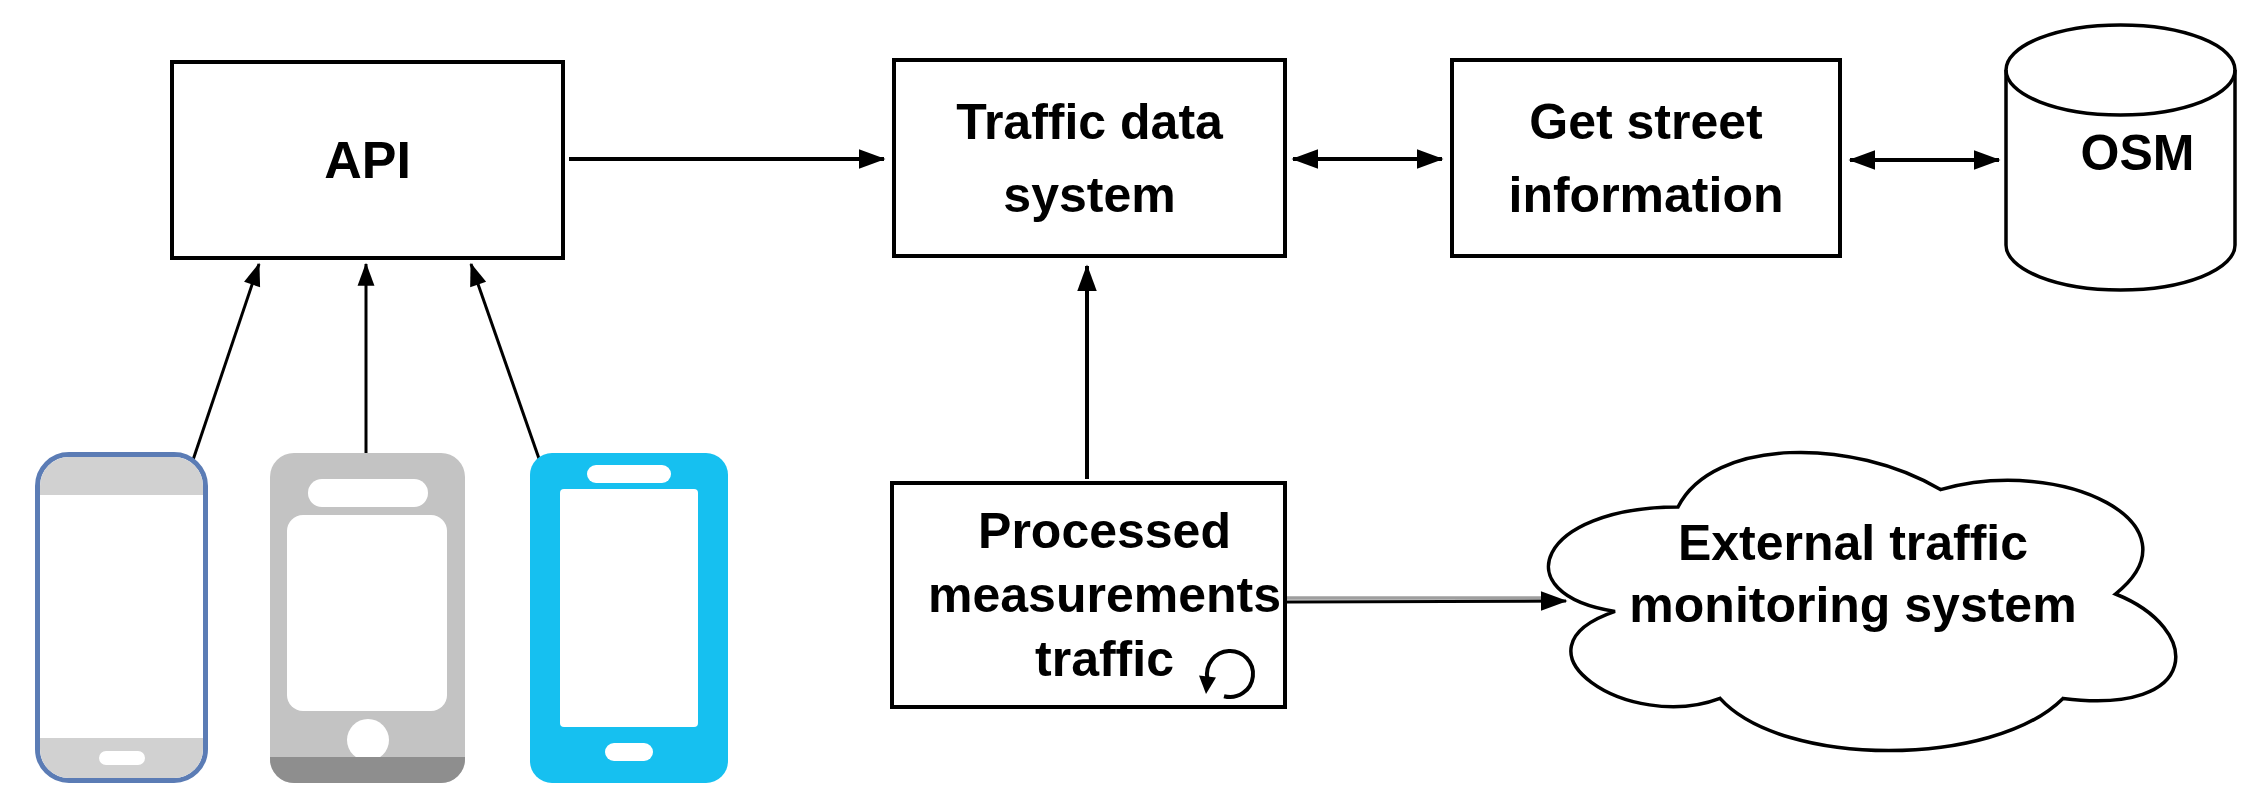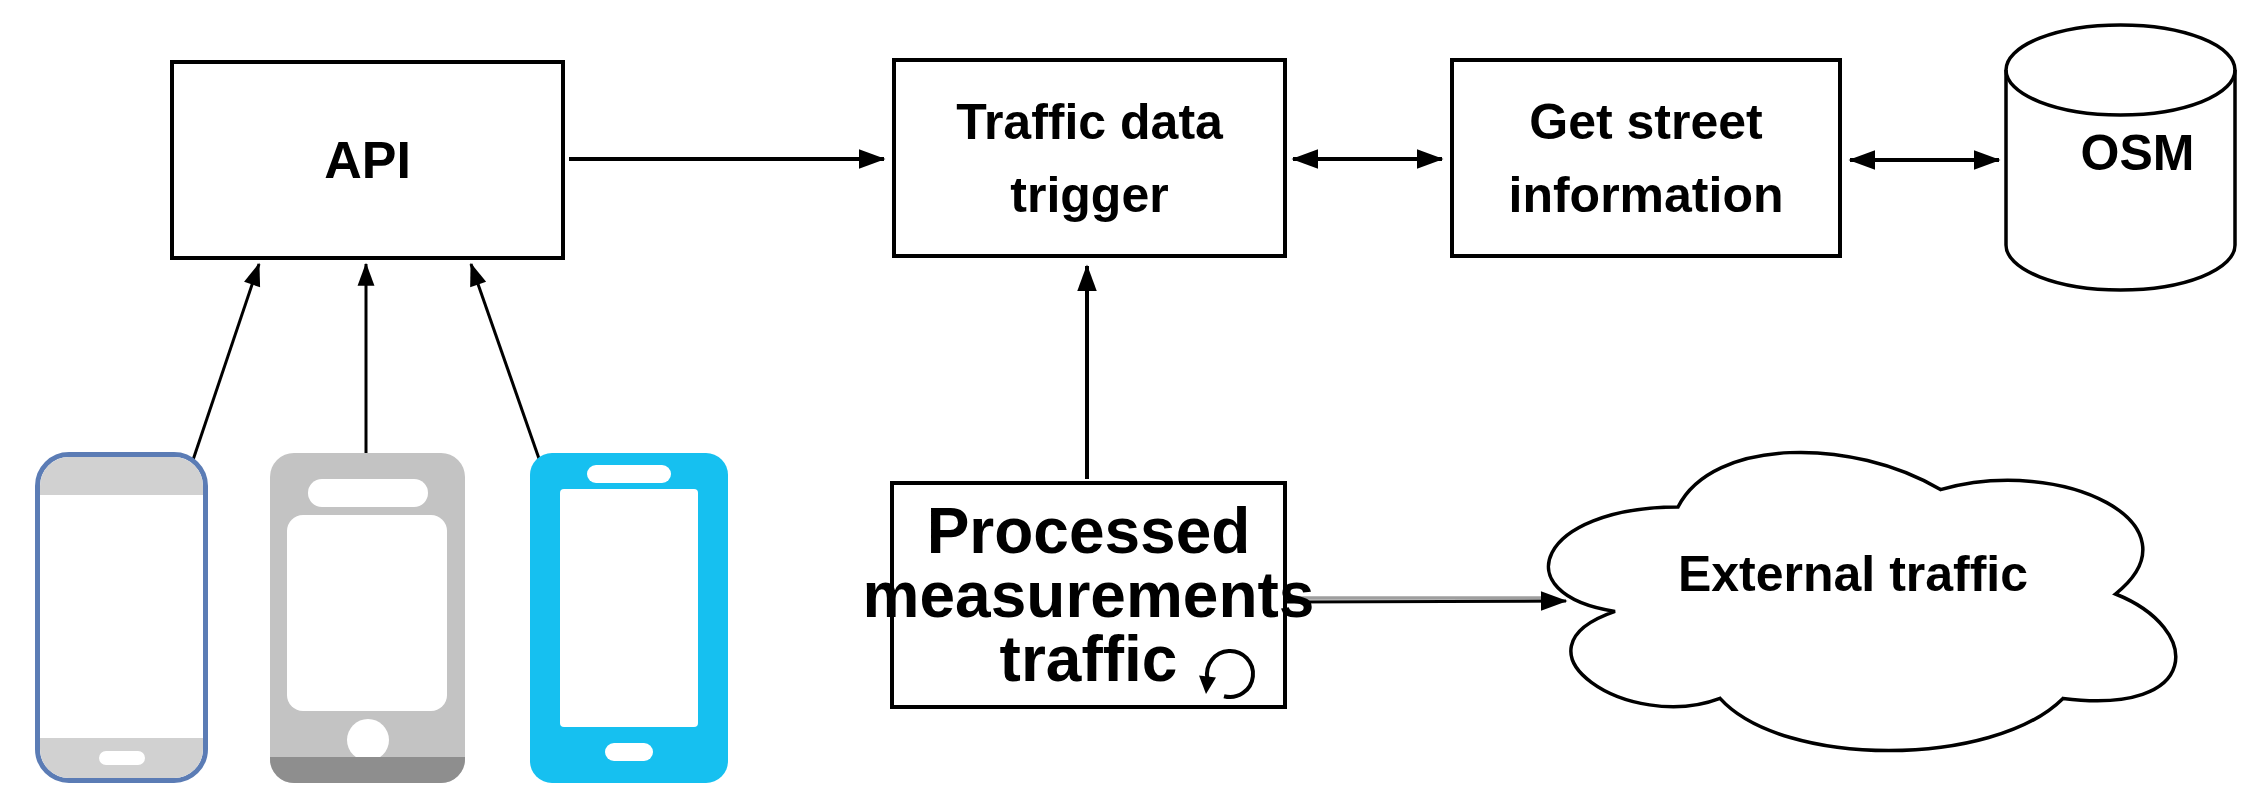--- a/index.html
+++ b/index.html
@@ -18,21 +18,21 @@
     background:#fff;
     box-sizing:border-box;
   }
   .label{
     position:absolute;
     display:flex;flex-direction:column;
     align-items:center;justify-content:center;
     text-align:center;color:#000;
   }
   .lbl-2line{font-size:50px;line-height:62px;gap:11px;}
-  .lbl-3line{font-size:64px;line-height:64px;}
+  .lbl-3line{font-size:50px;line-height:64px;margin-left:16px;}
   .lbl-api{font-size:52px;line-height:56px;}
   .lbl-osm{font-size:50px;line-height:54px;padding-left:17px;}
   .lbl-cloud{font-size:50px;line-height:62px;justify-content:center;}
 
   
   .phone{position:absolute;box-sizing:border-box;overflow:hidden;}
   #phone1{
     left:35px;top:452px;width:173px;height:331px;
     border:5px solid #5b7cb5;border-radius:34px;background:#fff;
   }
@@ -125,40 +125,41 @@
     <div class="screen"></div>
     <div class="home-pill"></div>
   </div>
 
   <div class="label lbl-api" style="left:170px;top:60px;width:395px;height:200px;">
     <div>API</div>
   </div>
 
   <div class="label lbl-2line" style="left:892px;top:58px;width:395px;height:200px;">
     <div>Traffic data</div>
-    <div>trigger</div>
+    <div>system</div>
   </div>
 
   <div class="label lbl-2line" style="left:1450px;top:58px;width:392px;height:200px;align-items:center;">
     <div>Get street</div>
     <div>information</div>
   </div>
 
   <div class="label lbl-osm" style="left:2006px;top:103px;width:229px;height:100px;">
     <div>OSM</div>
   </div>
 
   <div class="label lbl-3line" style="left:890px;top:481px;width:397px;height:228px;">
     <div>Processed</div>
     <div>measurements</div>
     <div>traffic</div>
   </div>
 
   <div class="label lbl-cloud" style="left:1553px;top:504px;width:600px;height:140px;">
     <div>External traffic</div>
+    <div>monitoring system</div>
   </div>
 
   <svg id="refresh-svg" viewBox="0 0 2260 809" xmlns="http://www.w3.org/2000/svg">
     <path d="M1224,696.2 A23,23 0 1 0 1207.5,678.8" fill="none" stroke="#000" stroke-width="4"></path>
     <path d="M1199,675.5 L1216,677.5 L1206,694 Z" fill="#000"></path>
   </svg>
 
 </div>
 
 </body></html>

